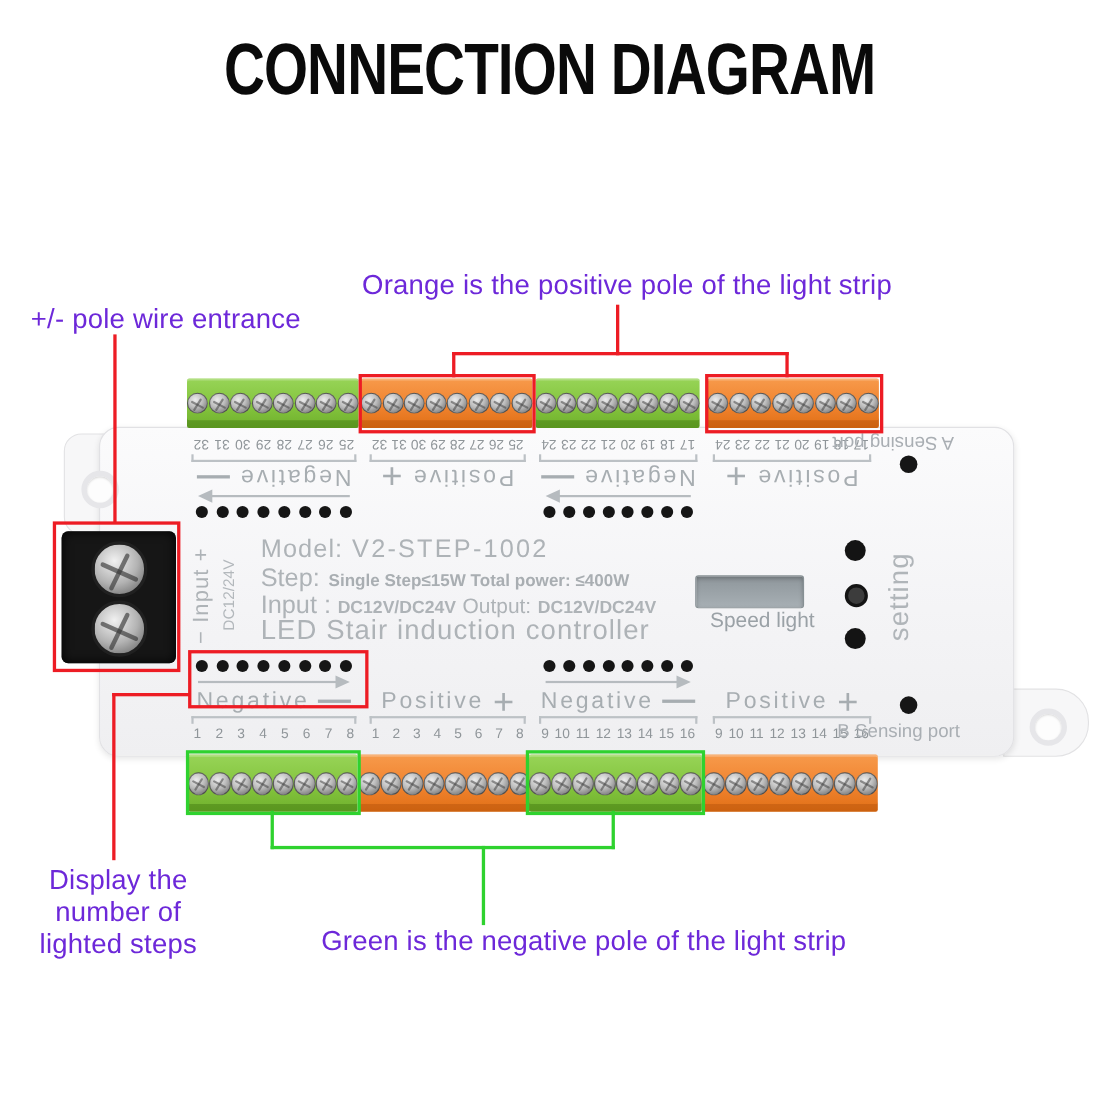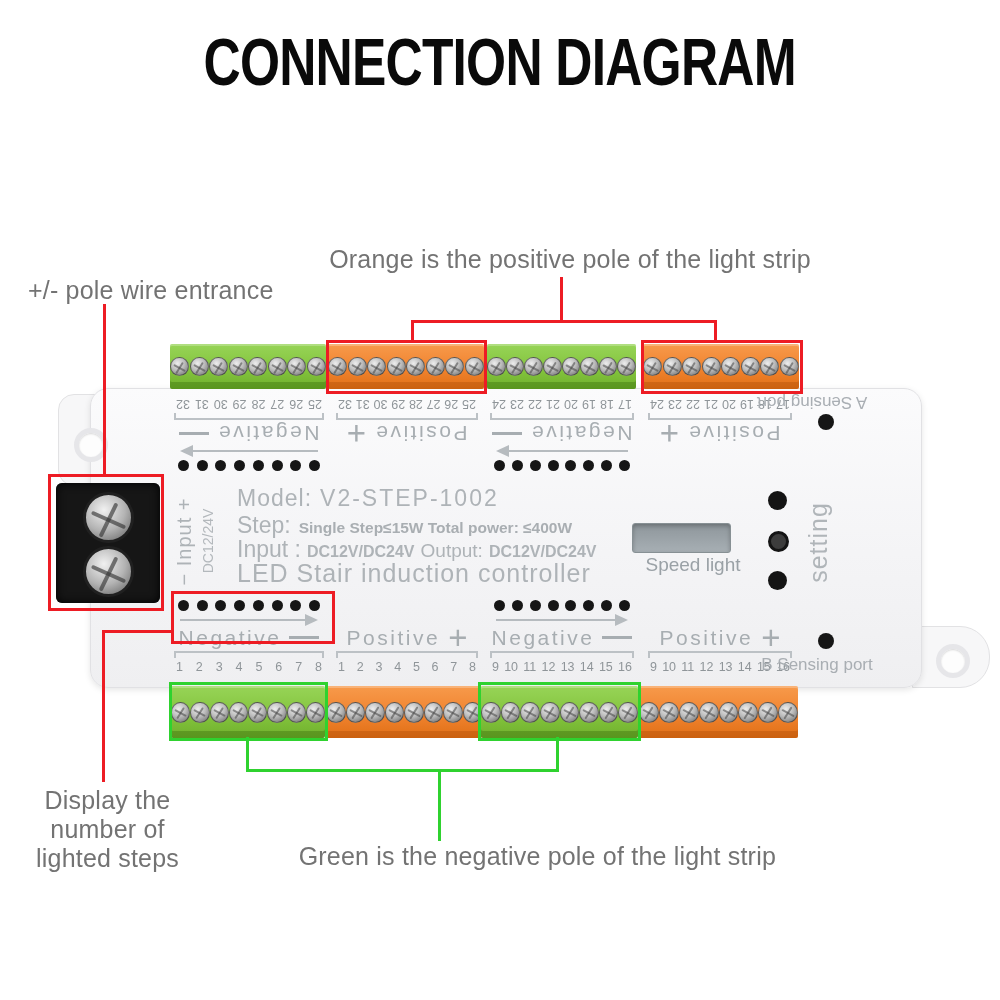--- a/index.html
+++ b/index.html
@@ -4,25 +4,25 @@
 <style>
   html,body{margin:0;padding:0;}
   body{width:1000px;height:1000px;position:relative;background:#ffffff;overflow:hidden;
        font-family:"Liberation Sans",sans-serif;}
   .abs{position:absolute;}
 
   
   .title{left:0;right:0;top:24px;text-align:center;}
   .title span{display:inline-block;font-size:66px;font-weight:900;color:#0a0a0a;
       letter-spacing:-1px;transform:scaleX(0.78);transform-origin:center;white-space:nowrap;}
-  .ann{color:#737373;font-size:25px;letter-spacing:.2px;}
+  .ann{color:#6d28d9;font-size:25px;letter-spacing:.2px;}
   .ann-orange{left:300px;top:245px;width:540px;text-align:center;}
   .ann-entrance{left:28px;top:276px;}
   .ann-display{left:20px;top:786px;width:175px;text-align:center;white-space:pre-line;line-height:29px;}
-  .ann-green{left:276px;top:842px;width:500px;text-align:right;}
+  .ann-green{left:292px;top:842px;width:500px;text-align:left;}
 
   
   .rl{background:#ed1c24;}
   .gl{background:#2fd22f;}
   .rbox{border:3px solid #ed1c24;background:transparent;}
   .gbox{border:3px solid #2fd22f;background:transparent;}
 
   
   .ear{background:#f7f7f8;border:1px solid #e2e2e4;z-index:1;}
   .ear-left{left:58px;top:394px;width:76px;height:90px;border-radius:16px;}

